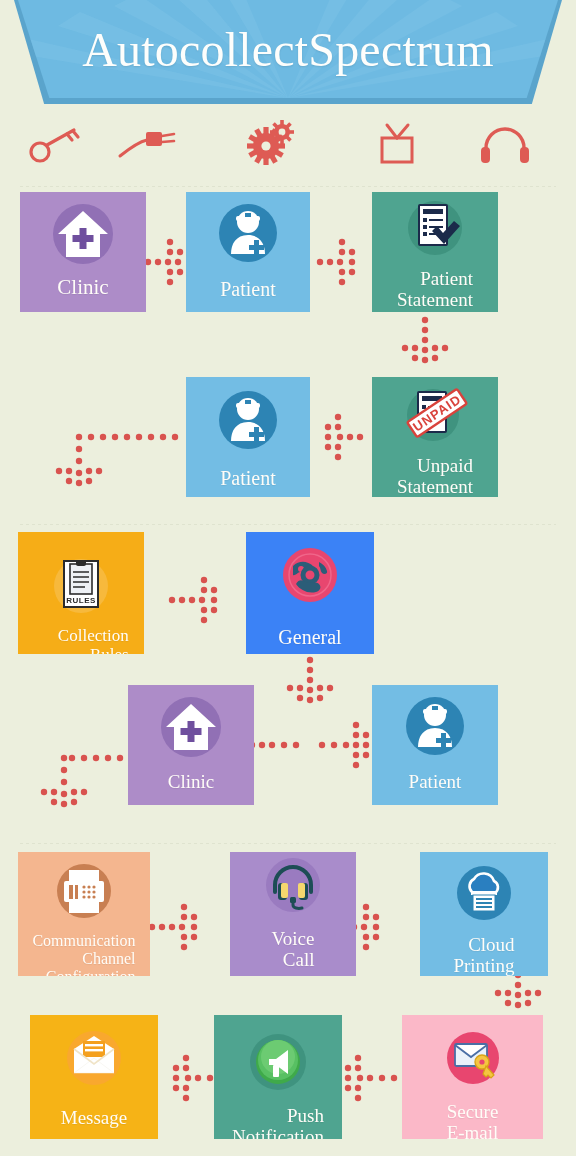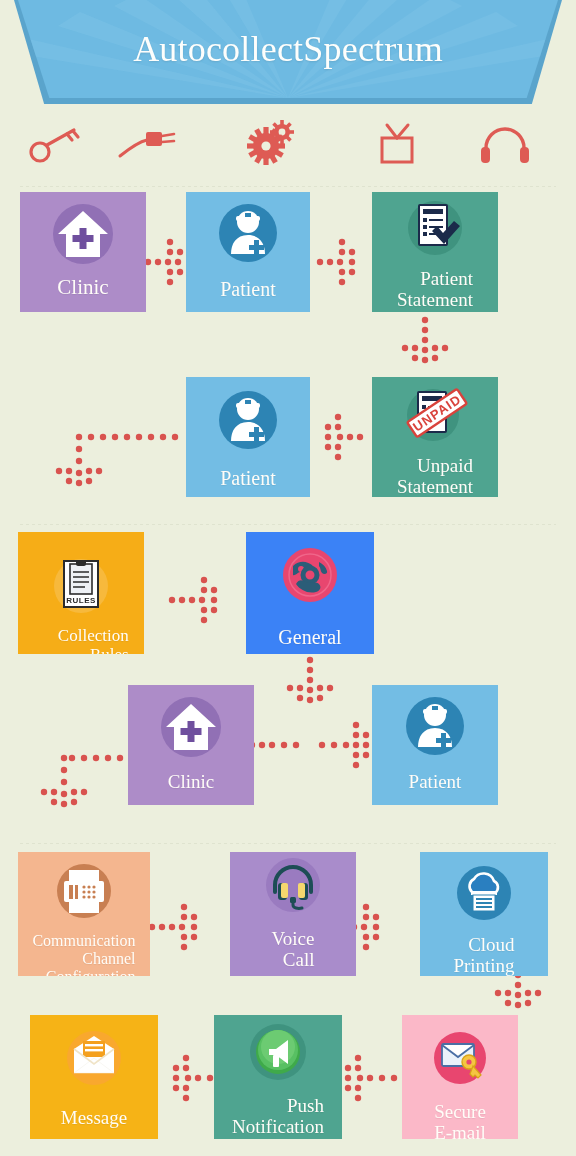--- a/index.html
+++ b/index.html
@@ -24,21 +24,21 @@
   .banner{
     position:absolute; left:18px; top:0; width:540px; height:98px;
     background:#6ebae2;
     clip-path:polygon(0 0, 100% 0, 94.2% 100%, 5.8% 100%);
     overflow:hidden;
   }
   .rays{ position:absolute; inset:0; }
   .banner-title{
     position:absolute; left:0; top:0; width:540px; height:98px;
     display:flex; align-items:center; justify-content:center;
-    color:#fdfefc; font-size:36px; letter-spacing:0.2px;
+    color:#fdfefc; font-size:48px; letter-spacing:0.2px;
     font-family:"Liberation Serif", serif; font-weight:400;
     text-shadow:0 1px 2px rgba(0,0,0,.10);
     white-space:nowrap;
   }
 
   
   .icon-strip{
     position:absolute; left:0; top:118px; width:576px; height:60px;
   }
   .strip-icon{ position:absolute; top:0; width:70px; height:52px; }
@@ -599,36 +599,36 @@
         <rect x="24" y="17" width="18" height="2.4"></rect>
         <rect x="24" y="22" width="18" height="2.4"></rect>
       </g>
       <path d="M13 46 l20 -15 l20 15 z" fill="#ffffff" stroke="#f0efe6" stroke-width="0.5"></path>
       <path d="M13 22 l20 15 l20 -15" fill="none" stroke="#f0e4c8" stroke-width="1.6"></path>
     </svg>
   </div>
   <div class="node-label" style="font-size:19px; margin-top:14px;">Message</div>
 </div>
 
-<div class="node" style="left:214px; top:1015px; width:128px; height:124px; background:#4fa490; padding-top:6px;">
+<div class="node" style="left:214px; top:1015px; width:128px; height:124px; background:#4fa490; padding-top:16px;">
   <div class="node-badge">
     <svg width="62" height="62" viewBox="0 0 62 62">
       <circle cx="31" cy="31" r="28" fill="#3f937f"></circle>
       <circle cx="31" cy="31" r="22" fill="#3faa4a"></circle>
       <circle cx="31" cy="29" r="20" fill="#58c063"></circle>
       <circle cx="31" cy="26" r="17" fill="#6ccb72"></circle>
       <path d="M22 28 h7 l12 -9 v24 l-12 -9 h-7 z" fill="#ffffff"></path>
       <rect x="26" y="34" width="6" height="12" rx="1" fill="#ffffff"></rect>
     </svg>
   </div>
   <div class="node-label" style="font-size:19px; margin-top:8px; white-space:pre-line;">Push
 Notification</div>
 </div>
 
-<div class="node" style="left:402px; top:1015px; width:116px; height:124px; background:#fbb8c8; padding-top:14px;">
+<div class="node" style="left:402px; top:1015px; width:141px; height:124px; background:#fbb8c8; padding-top:14px;">
   <div class="node-badge">
     <svg width="62" height="60" viewBox="0 0 62 60">
       <circle cx="31" cy="29" r="26" fill="#e8466f"></circle>
       <rect x="13" y="15" width="32" height="22" rx="1.5" fill="#eaf2fa" stroke="#4a6fa5" stroke-width="1.8"></rect>
       <path d="M13 16 l16 12 l16 -12" fill="#ffffff" stroke="#4a6fa5" stroke-width="1.8"></path>
       <circle cx="40" cy="33" r="7" fill="#f5c542" stroke="#d9a417" stroke-width="1.4"></circle>
       <circle cx="40" cy="33" r="2.6" fill="#e8466f"></circle>
       <path d="M44 37 l8 9 l-3 3 l-3 -3 l-2 2 l-3 -3 z" fill="#f5c542" stroke="#d9a417" stroke-width="1.2"></path>
     </svg>
   </div>

